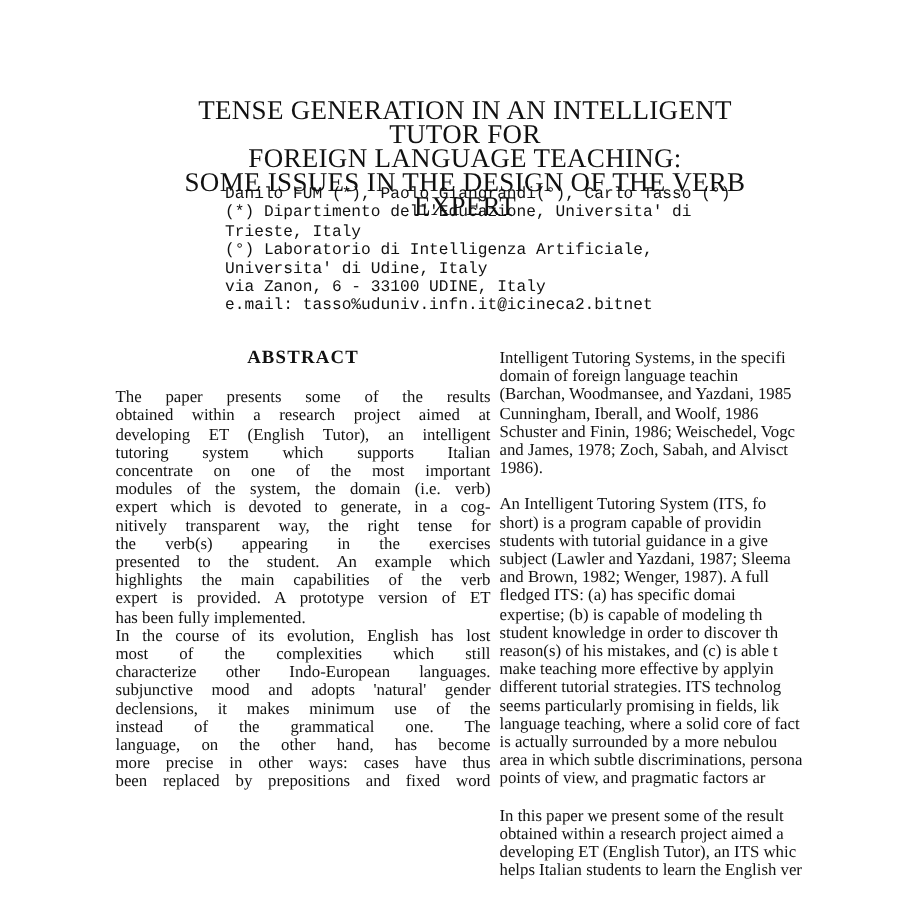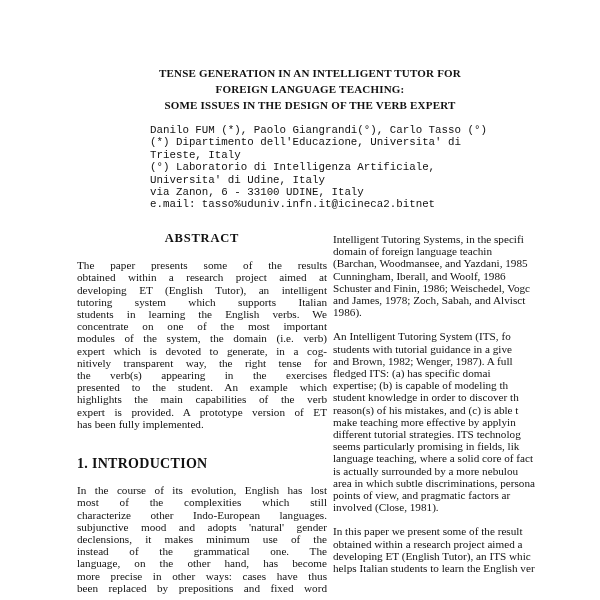--- a/index.html
+++ b/index.html
@@ -1,19 +1,19 @@
 <!DOCTYPE html>
 <html><head>
 <meta charset="utf-8">
 <style>
   html, body { margin: 0; padding: 0; background: #ffffff; }
   body { width: 600px; height: 600px; overflow: hidden; position: relative;
          font-family: "Liberation Serif", "DejaVu Serif", serif; color: #111; }
   .title { position: absolute; left: 100px; top: 65px; width: 420px; text-align: center;
-           font-weight: bold; font-size: 11px; line-height: 16px; letter-spacing: 0.2px; }
+           font-weight: normal; font-size: 18px; line-height: 16px; letter-spacing: 0.2px; }
   .authors { position: absolute; left: 150px; top: 124px; width: 360px; text-align: left;
              font-size: 10.8px; line-height: 12.4px; font-family: Liberation Mono, monospace; }
   .col { position: absolute; width: 250px; font-size: 11.2px; line-height: 12.2px; }
   .col-left { left: 77px; top: 232px; }
   .col-right { left: 333px; top: 233px; width: 267px; overflow: hidden; white-space: nowrap; }
   .heading-abstract { text-align: center; font-weight: bold; font-size: 12.5px; letter-spacing: 0.8px;
                       margin: 0 0 15px 0; }
   .heading-intro { font-weight: bold; font-size: 14px; letter-spacing: 0.3px; margin: 28px 0 14px 0; }
   .lines span { display: block; }
   .col-left .lines span { text-align: justify; text-align-last: justify; white-space: nowrap; }
@@ -37,33 +37,31 @@
   <div>e.mail: tasso%uduniv.infn.it@icineca2.bitnet</div>
 </div>
 
 <div class="col col-left">
   <div class="heading-abstract">ABSTRACT</div>
   <div class="lines">
     <span>The paper presents some of the results</span>
     <span>obtained within a research project aimed at</span>
     <span>developing ET (English Tutor), an intelligent</span>
     <span>tutoring system which supports Italian</span>
-    <span>students in learning the English verbs. We</span>
     <span>concentrate on one of the most important</span>
     <span>modules of the system, the domain (i.e. verb)</span>
     <span>expert which is devoted to generate, in a cog-</span>
     <span>nitively transparent way, the right tense for</span>
     <span>the verb(s) appearing in the exercises</span>
     <span>presented to the student. An example which</span>
     <span>highlights the main capabilities of the verb</span>
     <span>expert is provided. A prototype version of ET</span>
     <span class="last">has been fully implemented.</span>
   </div>
 
-  <div class="heading-intro">1.  INTRODUCTION</div>
   <div class="lines">
     <span>In the course of its evolution, English has lost</span>
     <span>most of the complexities which still</span>
     <span>characterize other Indo-European languages.</span>
     <span>subjunctive mood and adopts 'natural' gender</span>
     <span>declensions, it makes minimum use of the</span>
     <span>instead of the grammatical one.  The</span>
     <span>language, on the other hand, has become</span>
     <span>more precise in other ways: cases have thus</span>
     <span>been replaced by prepositions and fixed word</span>
@@ -76,34 +74,35 @@
     <span>domain of foreign language teachin</span>
     <span>(Barchan, Woodmansee, and Yazdani, 1985</span>
     <span>Cunningham, Iberall, and Woolf, 1986</span>
     <span>Schuster and Finin, 1986; Weischedel, Vogc</span>
     <span>and James, 1978; Zoch, Sabah, and Alvisct</span>
     <span>1986).</span>
   </div>
   <div class="gap"></div>
   <div>
     <span>An Intelligent Tutoring System (ITS, fo</span>
+    <span>short) is a program capable of providin</span>
     <span>students with tutorial guidance in a give</span>
+    <span>subject (Lawler and Yazdani, 1987; Sleema</span>
     <span>and Brown, 1982; Wenger, 1987). A full</span>
     <span>fledged ITS: (a) has specific domai</span>
     <span>expertise; (b) is capable of modeling th</span>
     <span>student knowledge in order to discover th</span>
     <span>reason(s) of his mistakes, and (c) is able t</span>
     <span>make teaching more effective by applyin</span>
     <span>different tutorial strategies. ITS technolog</span>
     <span>seems particularly promising in fields, lik</span>
     <span>language teaching, where a solid core of fact</span>
     <span>is actually surrounded by a more nebulou</span>
     <span>area in which subtle discriminations, persona</span>
     <span>points of view, and pragmatic factors ar</span>
-    <span>involved (Close, 1981).</span>
   </div>
   <div class="gap"></div>
   <div>
     <span>In this paper we present some of the result</span>
     <span>obtained within a research project aimed a</span>
     <span>developing ET (English Tutor), an ITS whic</span>
     <span>helps Italian students to learn the English ver</span>
   </div>
 </div>
 

